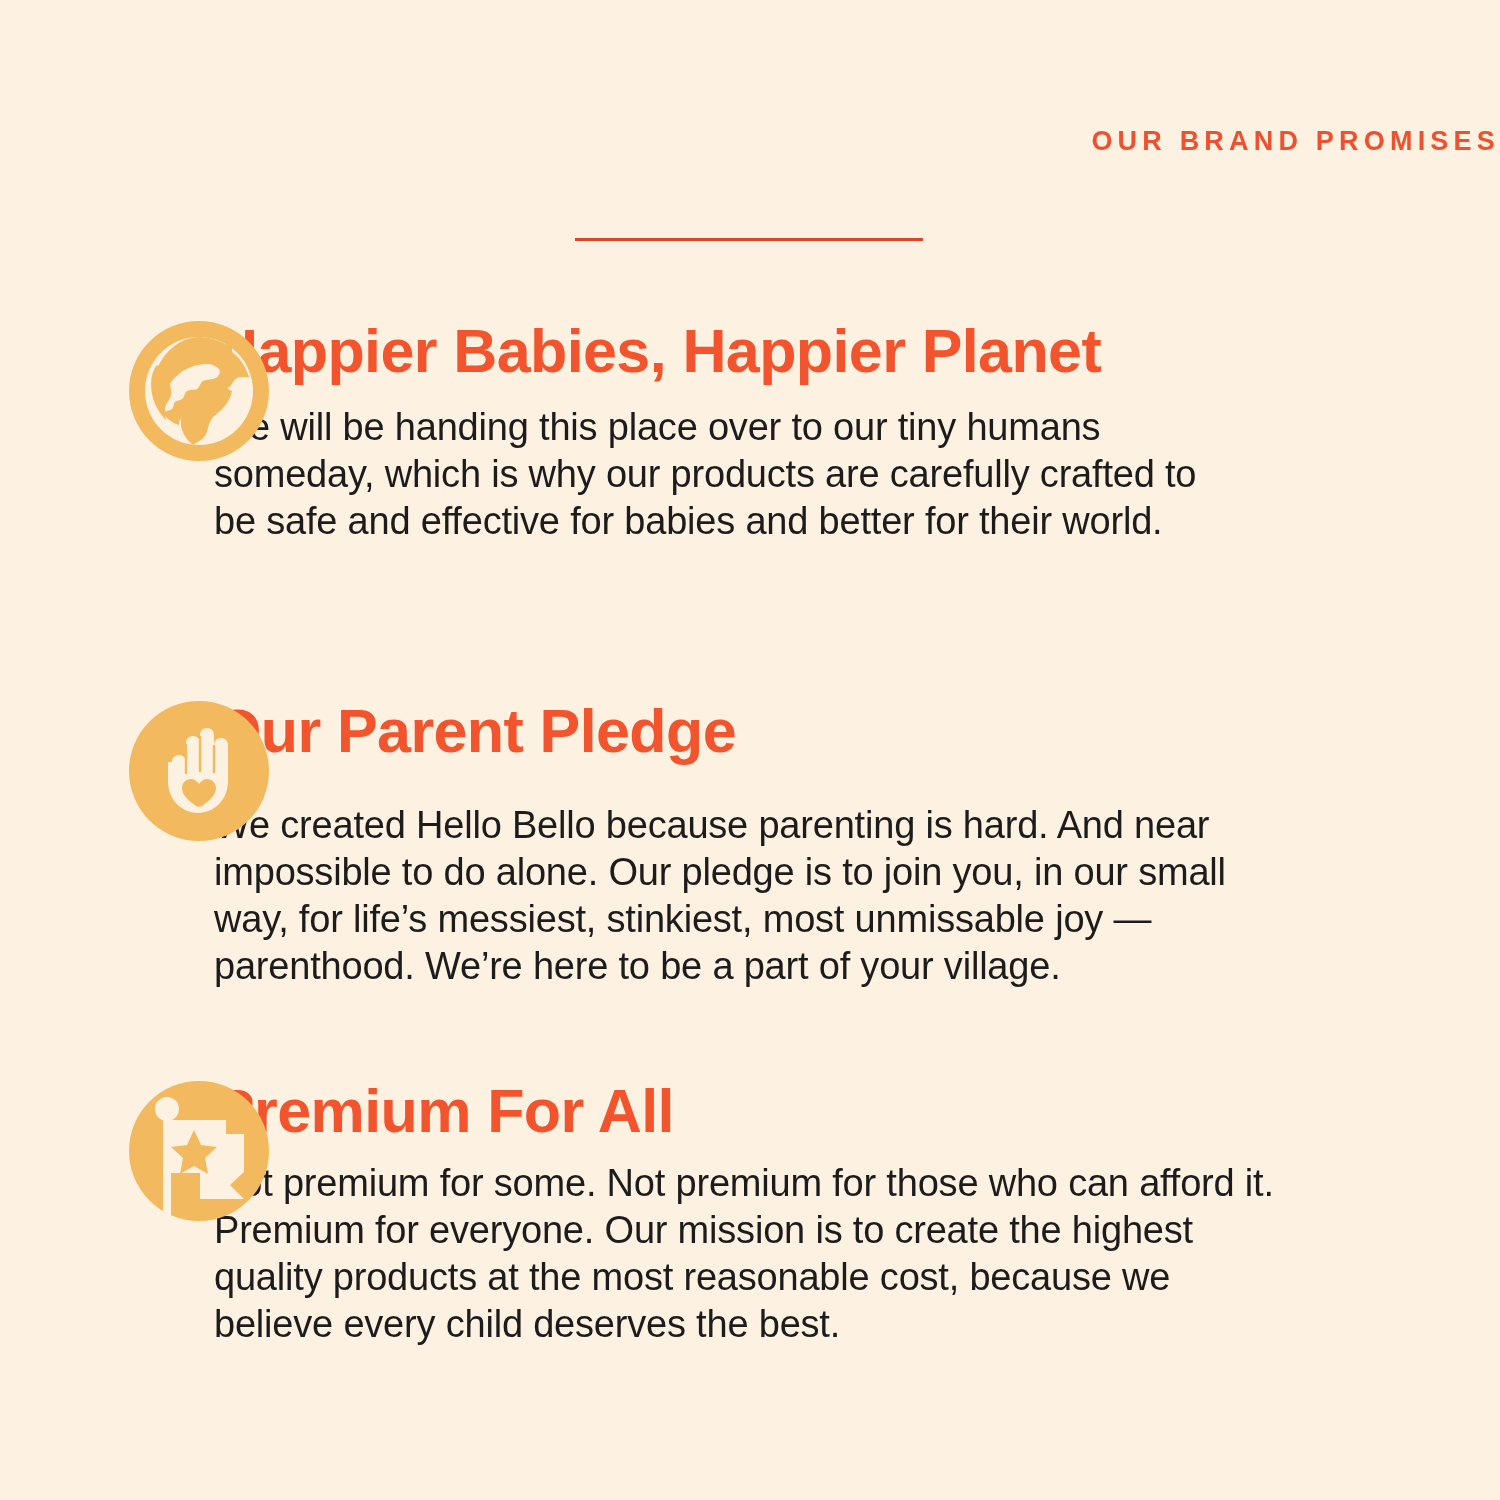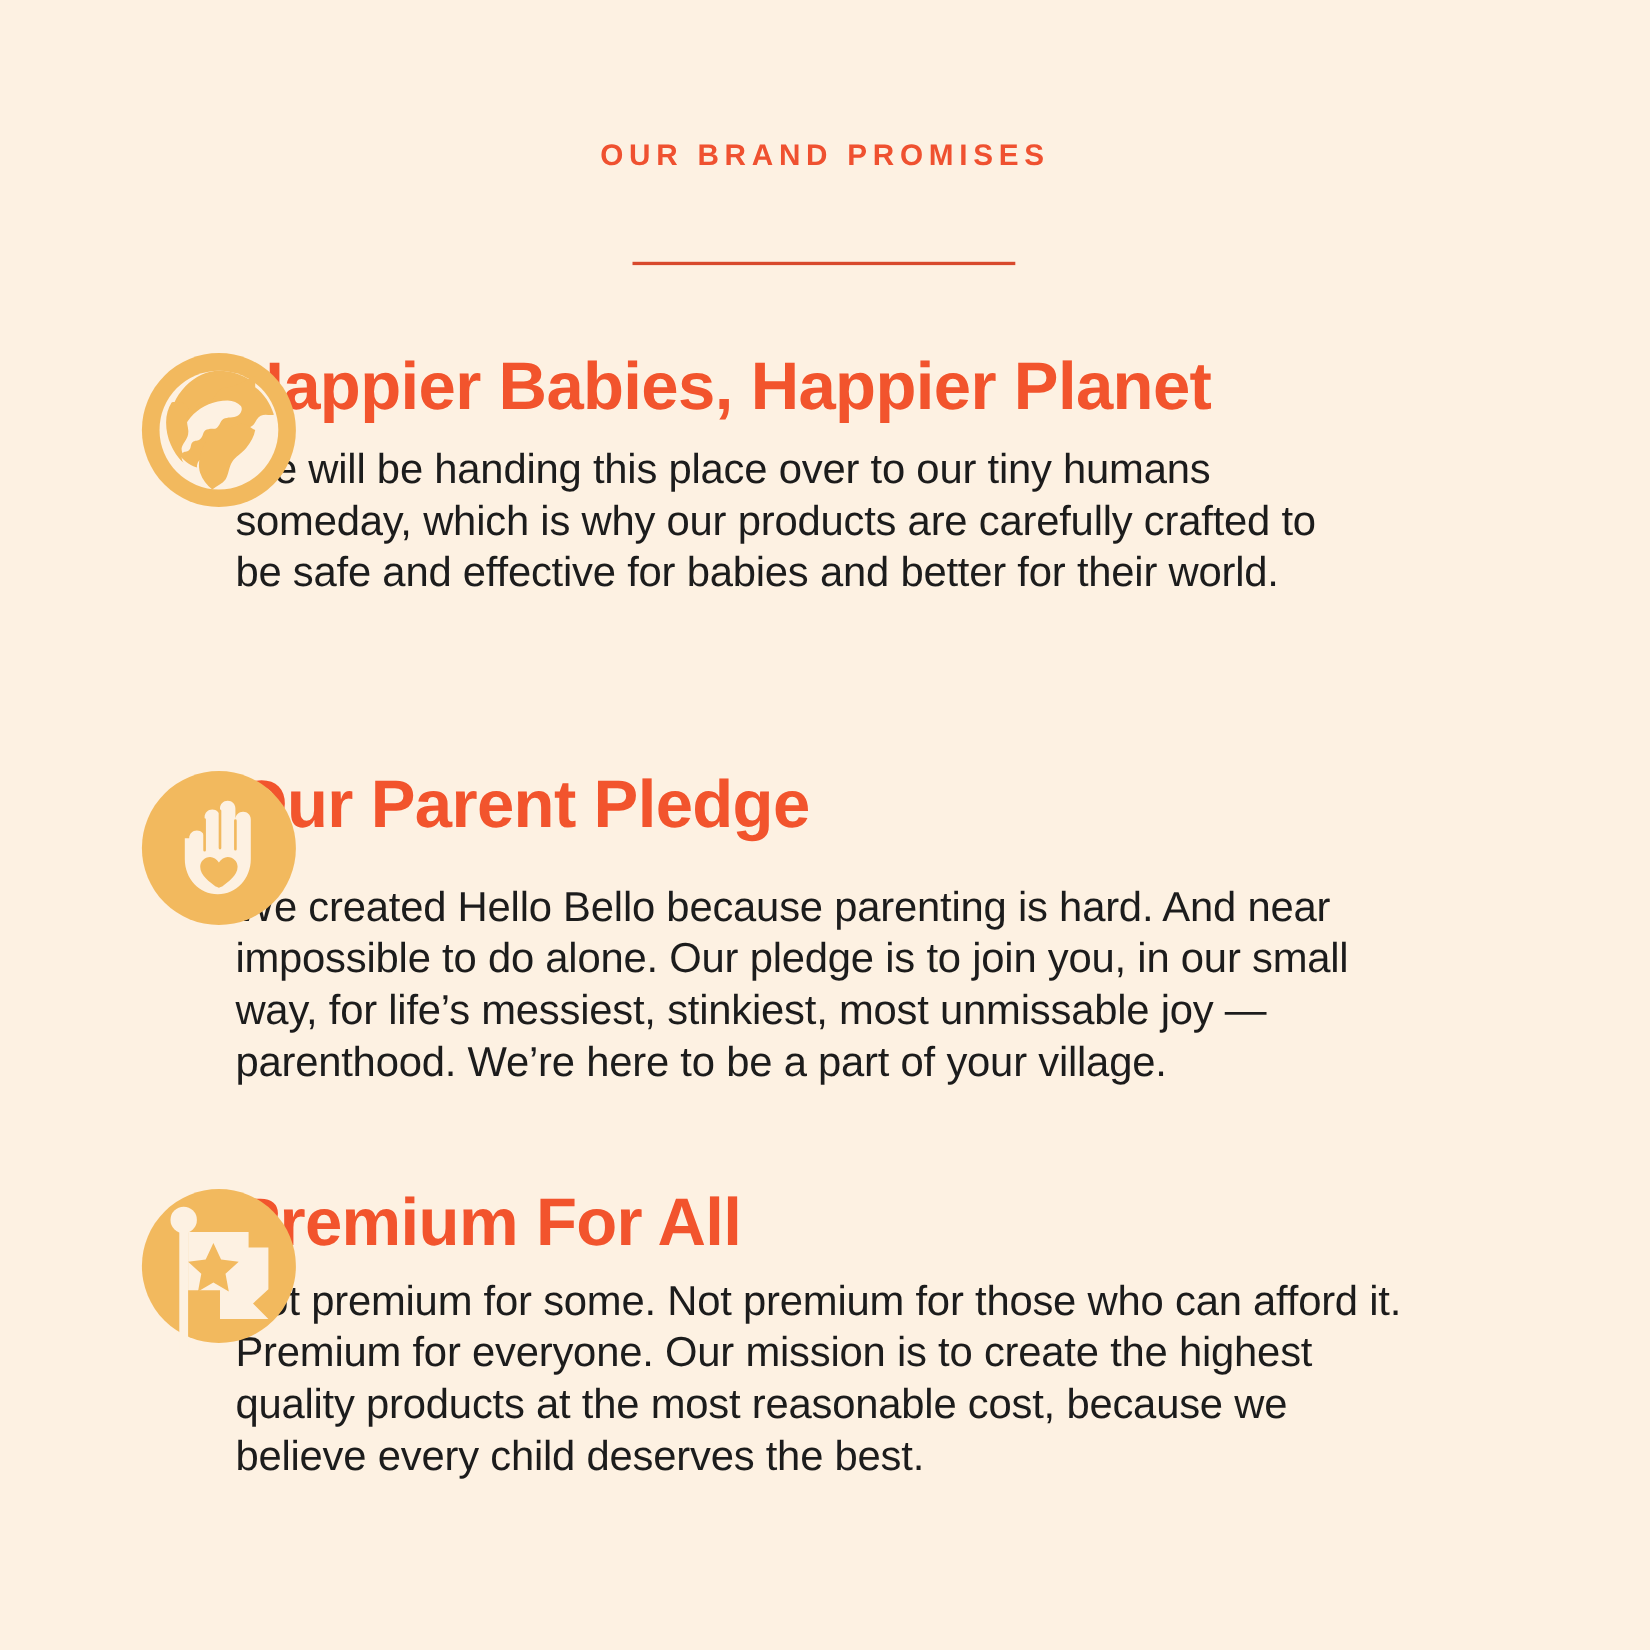--- a/index.html
+++ b/index.html
@@ -31,20 +31,21 @@
     text-align: center;
   }
   .eyebrow {
     font-size: 27px;
     font-weight: bold;
     color: #EF5130;
     letter-spacing: 5.2px;
     line-height: 1;
     margin: 0;
     text-transform: uppercase;
+    text-align: right;
   }
   .divider {
     position: absolute;
     top: 238px;
     left: 575px;
     width: 348px;
     height: 3px;
     background: #D8492C;
   }
 

